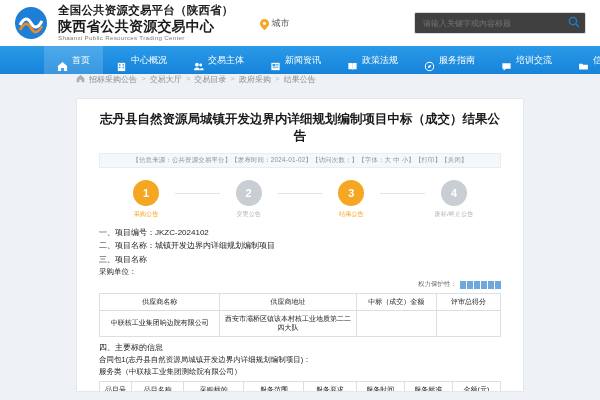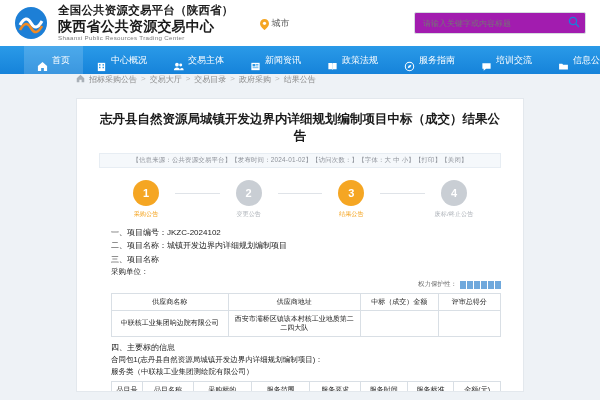--- a/index.html
+++ b/index.html
@@ -23,34 +23,34 @@
   .t2 { font-size:14px; font-weight:bold; color:#1a1a1a; letter-spacing:.2px; }
   .t3 { font-size:6.2px; color:#7a7a7a; letter-spacing:.3px; }
   .city {
     display:flex; align-items:flex-end; gap:3px; margin-left:16px;
     font-size:9px; color:#555;
   }
   .pin { width:9px; height:11px; position:relative; }
   .search-wrap { margin-left:auto; position:relative; }
   .search-box {
     width:172px; height:22px; border:1px solid #d6dbe0; border-radius:2px;
-    background:#a21caf; font-size:8px; color:#b5b5b5; padding:0 11px 0 8px;
+    background:#404040; font-size:8px; color:#b5b5b5; padding:0 11px 0 8px;
     line-height:20px; outline:none;
   }
   .search-btn {
     position:absolute; right:0; top:0; width:24px; height:22px;
     display:flex; align-items:center; justify-content:center; cursor:pointer;
     background:transparent; border:none;
   }
 
   
   .nav {
     height:28px; background:#1b8fe3;
     background:linear-gradient(180deg,#2a9ae8 0%, #1683da 100%);
-    display:flex; align-items:flex-start; padding-left:24px; gap:0;
+    display:flex; align-items:flex-start; padding-left:44px; gap:0;
   }
   .nav-item {
     display:flex; align-items:center; gap:4px; color:#fff; font-size:9px;
     padding:0 13px; height:28px; line-height:28px; cursor:pointer; white-space:nowrap;
   }
   .nav-item.active { background:rgba(255,255,255,0.16); }
   .nav-ico { width:11px; height:11px; display:inline-block; }
 
   
   .crumb {
@@ -88,21 +88,21 @@
   }
   .b-orange { background:#f5a623; }
   .b-gray { background:#c9ced4; }
   .step-label {
     font-size:6.2px; color:#f5a623; margin-top:4px; text-align:center; line-height:1.25;
   }
   .step-label.gray { color:#b0b5bb; }
   .connector { flex:1; height:1px; background:#dfe3e8; margin-top:13px; min-width:18px; }
 
   
-  .body { padding:2px 22px 0;margin-left:12px; }
+  .body { padding:2px 22px 0; }
   .protect { text-align:right; font-size:6.5px; color:#6b6b6b; margin:2px 0 4px;
              display:flex; align-items:center; justify-content:flex-end; gap:3px;}
   .redact { display:inline-flex; gap:1px; }
   .redact i { display:block; width:6px; height:8px; background:#6fa8dc; }
   .sec { font-size:8px; color:#222; line-height:1.7; font-weight:normal; }
   .sub { font-size:7.5px; color:#222; line-height:1.6; }
 
   table.tb { width:100%; border-collapse:collapse; margin:3px 0 4px; }
   table.tb td, table.tb th {
     border:1px solid #d9dfe5; font-size:7px; color:#222; padding:3px 4px;

